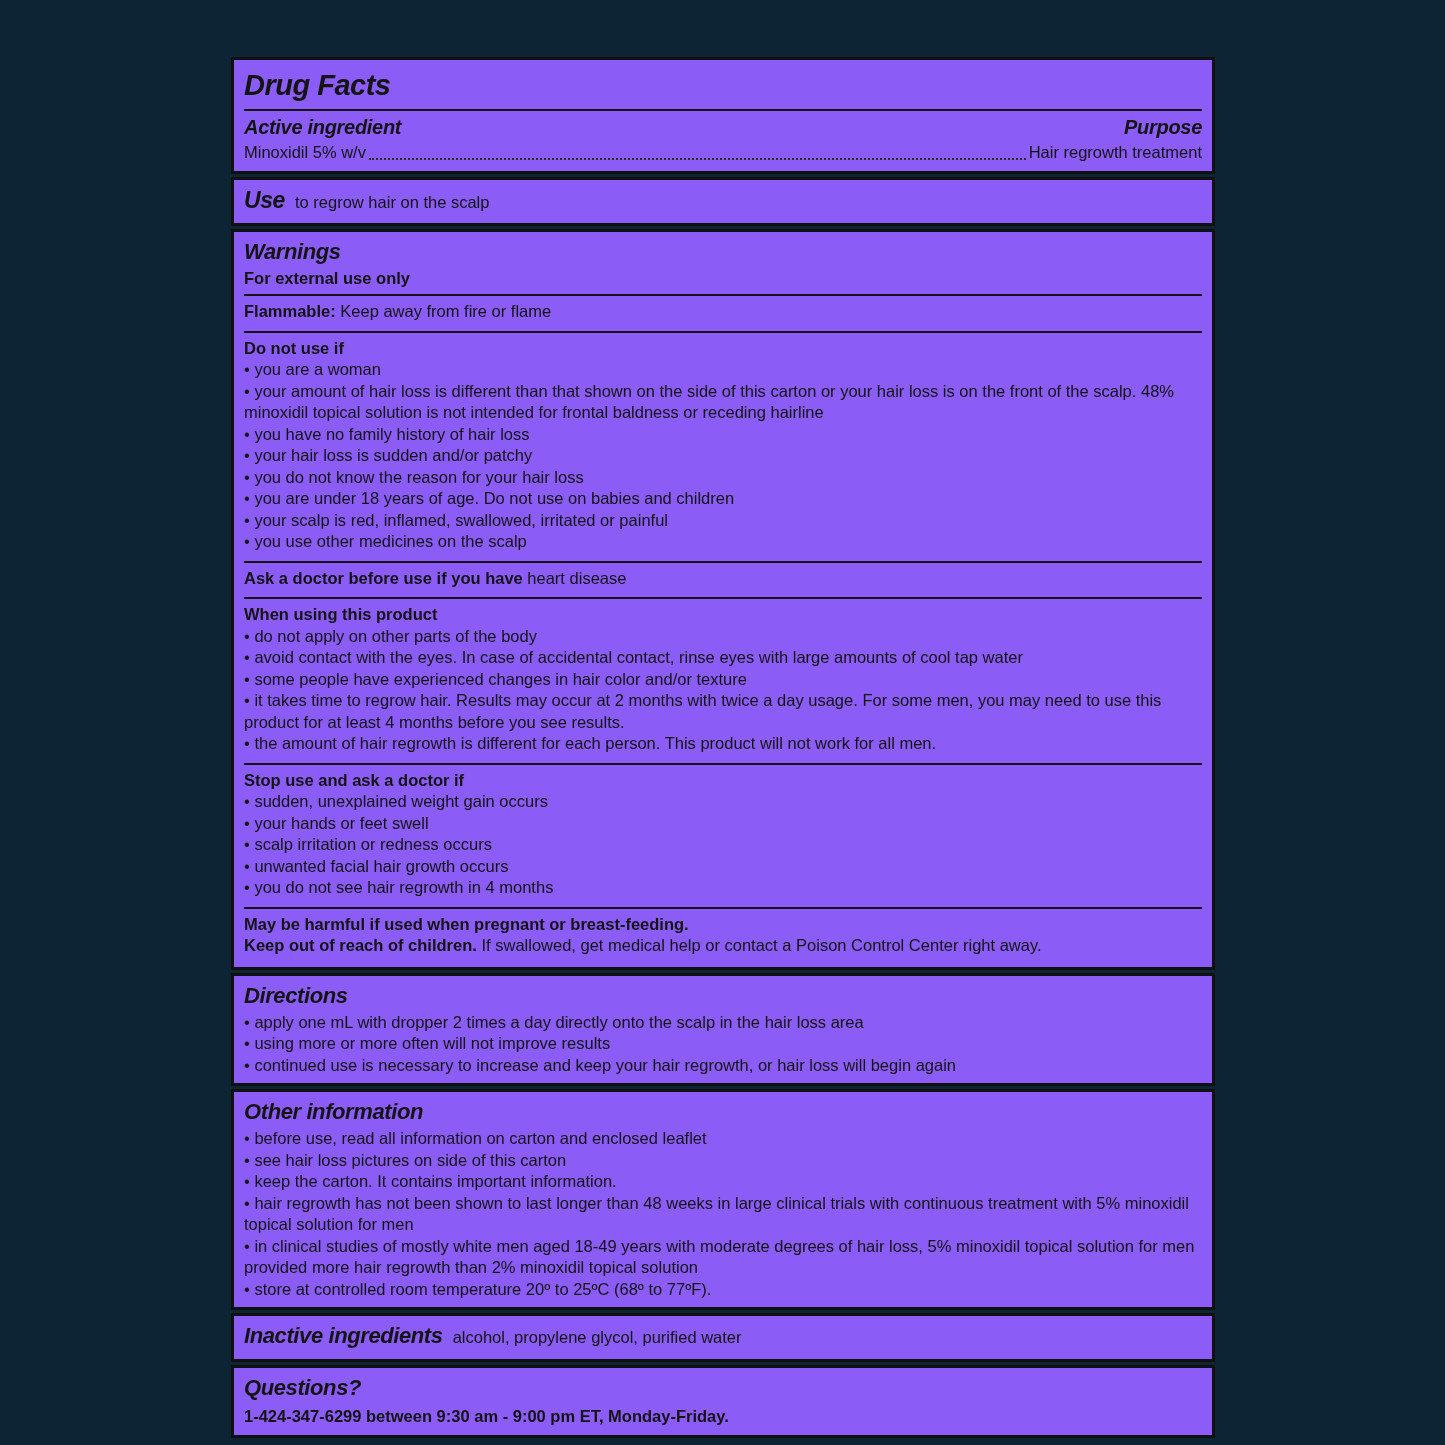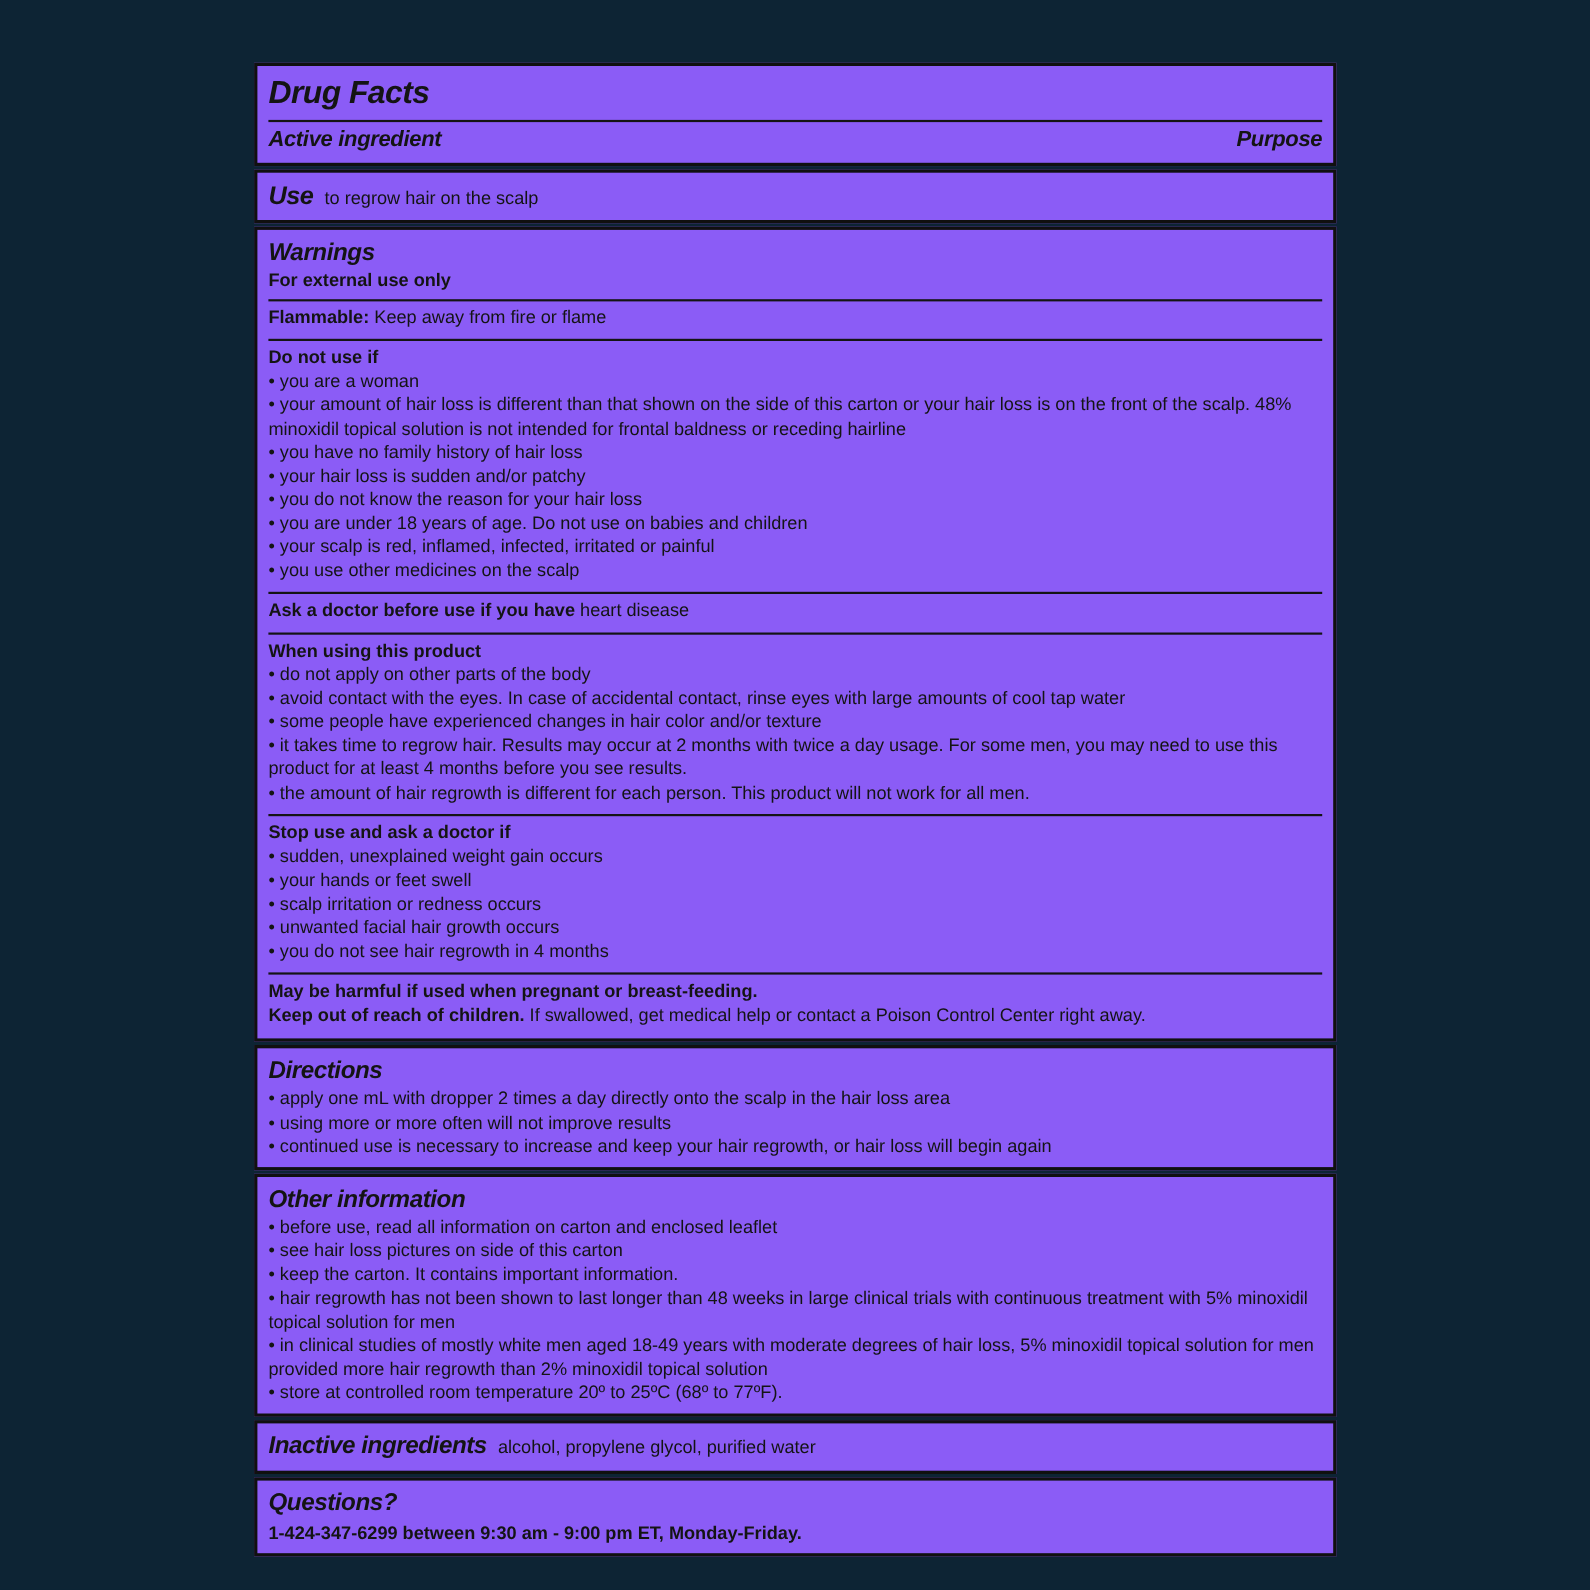--- a/index.html
+++ b/index.html
@@ -53,20 +53,25 @@
 <div>
   <div class="panel">
 
     <div class="box">
       <div class="title">Drug Facts</div>
       <hr class="rule-title">
       <div class="heading-row">
         <span class="sub-title">Active ingredient</span>
         <span class="sub-title">Purpose</span>
       </div>
+      <div class="leader-row">
+        <span>Minoxidil 5% w/v</span>
+        <span class="leader"></span>
+        <span>Hair regrowth treatment</span>
+      </div>
     </div>
 
     <div class="box">
       <div class="inline-head">
         <span class="sect-head" style="font-size:23px;">Use</span>
         <span>to regrow hair on the scalp</span>
       </div>
     </div>
 
     <div class="box">
@@ -81,21 +86,21 @@
       <div class="warn-block">
         <div class="subhead">Do not use if</div>
         <div class="bullets">
 
         <div>you are a woman</div>
             <div>your amount of hair loss is different than that shown on the side of this carton or your hair loss is on the front of the scalp. 48% minoxidil topical solution is not intended for frontal baldness or receding hairline</div>
             <div>you have no family history of hair loss</div>
             <div>your hair loss is sudden and/or patchy</div>
             <div>you do not know the reason for your hair loss</div>
             <div>you are under 18 years of age. Do not use on babies and children</div>
-            <div>your scalp is red, inflamed, infected, irritated or painful</div>
+            <div>your scalp is red, inflamed, swallowed, irritated or painful</div>
             <div>you use other medicines on the scalp</div>
           </div>
       </div>
       <hr class="rule">
       <div class="warn-block">
         <span class="bold">Ask a doctor before use if you have</span>
         <span>heart disease</span>
       </div>
       <hr class="rule">
       <div class="warn-block">

